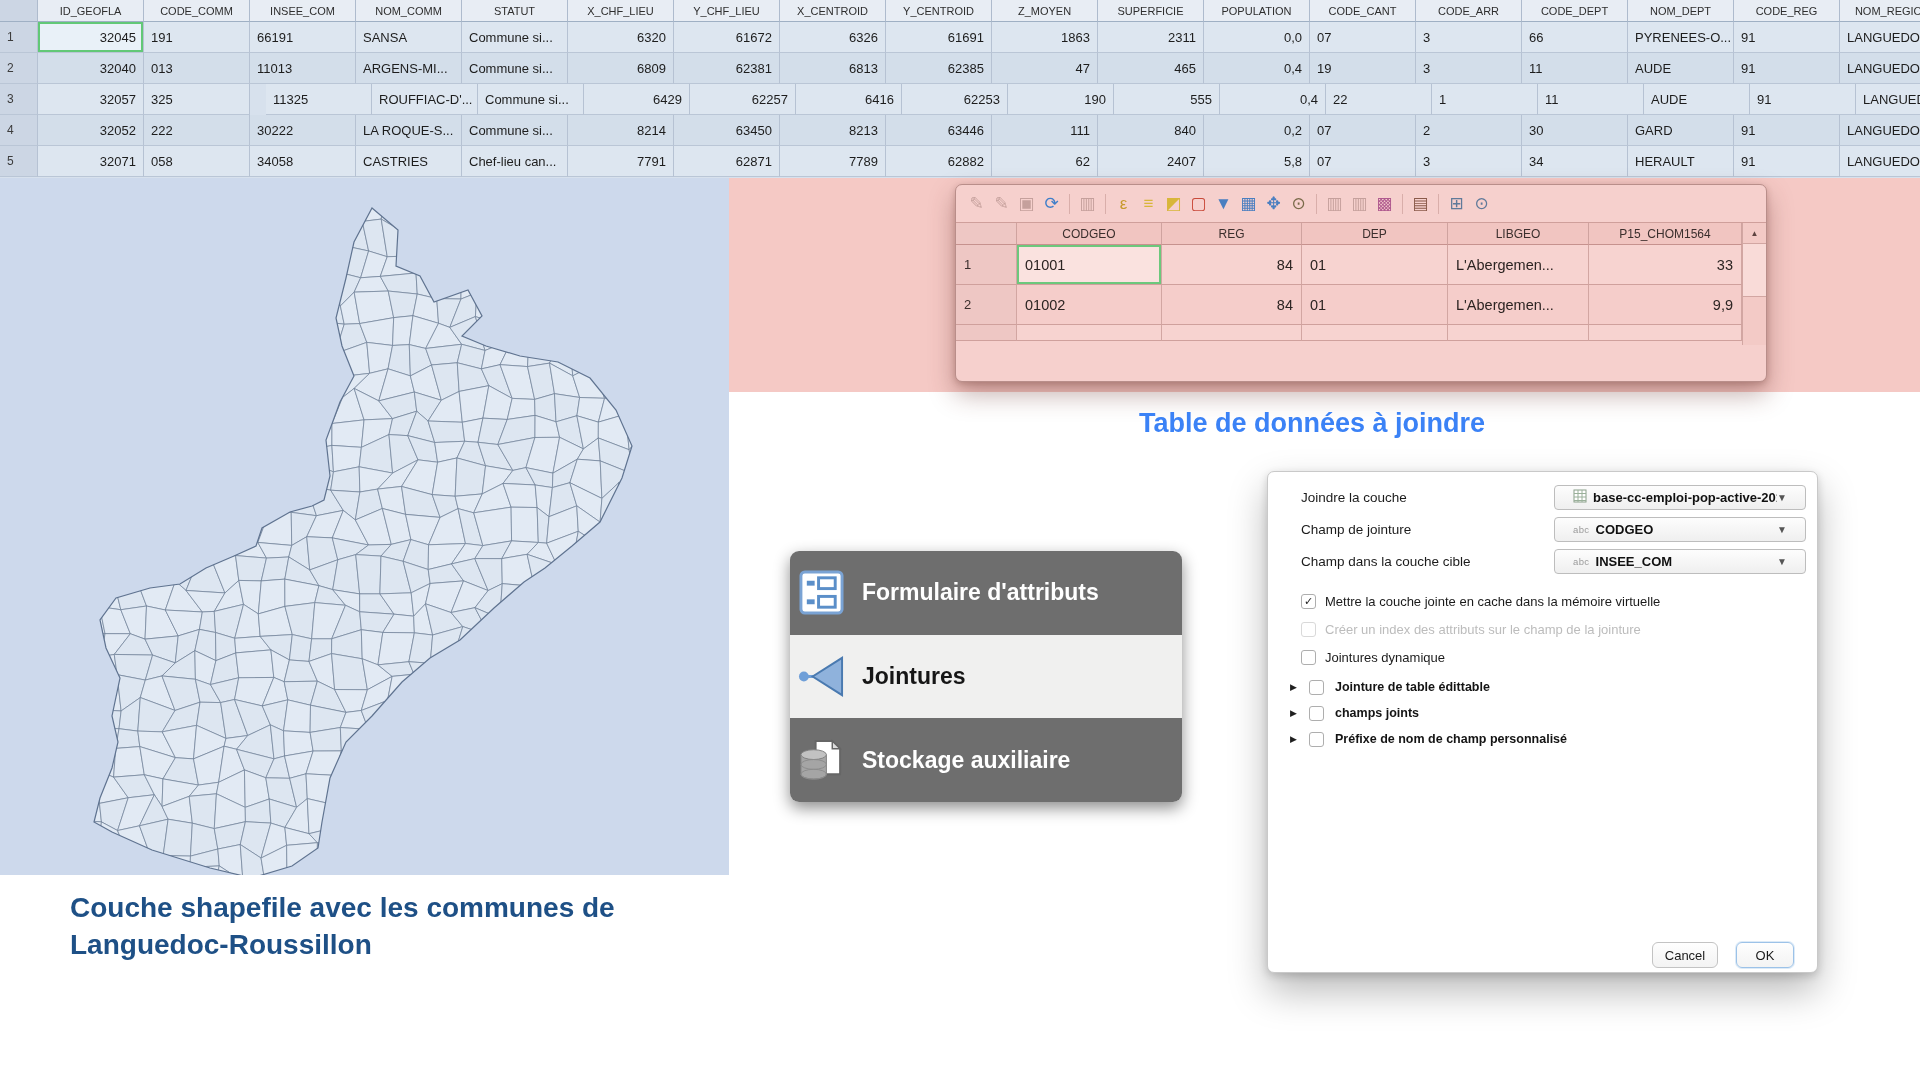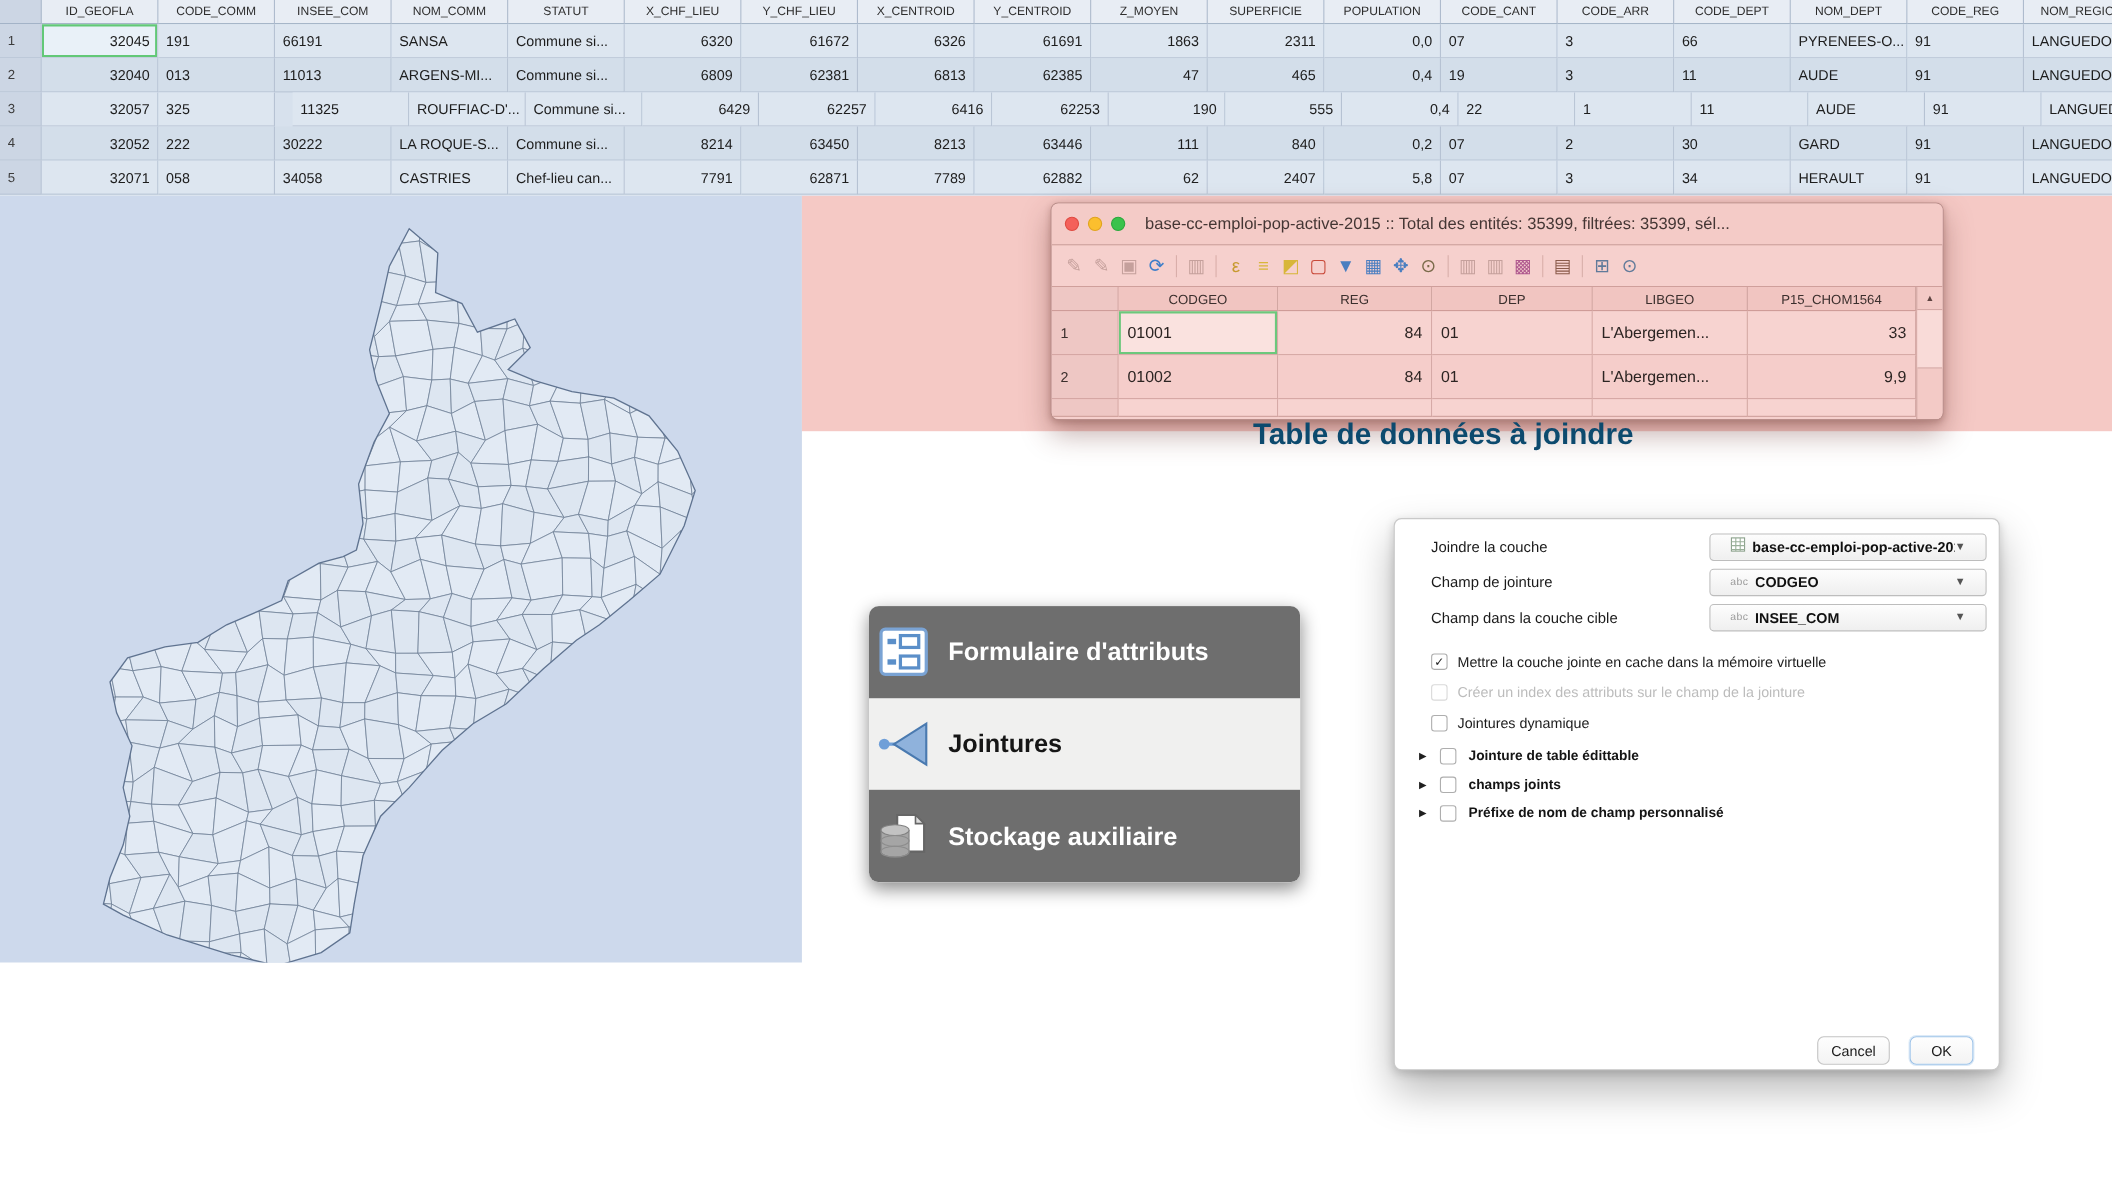--- a/index.html
+++ b/index.html
@@ -50,21 +50,21 @@
          font-size:14.5px;color:#2c2422;border-right:1px solid #d2a6a2;border-bottom:1px solid #cfa09c;
          white-space:nowrap;overflow:hidden;}
   .jgut{width:61px;background:#eec7c4;color:#3b2f2d;font-size:13px;}
   .jw-row .r1{background:#f7d3d0;} .jw-row .r2{background:#f5cdca;}
   .jsel{box-shadow:inset 0 0 0 2px #6cc87c;background:#fae2df !important;}
   .jw-scroll{position:absolute;right:0;top:0;width:24px;height:122px;background:#f3cac6;border-left:1px solid #d2a6a2;box-sizing:border-box;}
   .jw-up{height:20px;display:flex;align-items:center;justify-content:center;font-size:8px;color:#5d4340;border-bottom:1px solid #d2a6a2;}
   .jw-thumb{height:52px;background:#f9dbd8;border-bottom:1px solid #d2a6a2;}
 
   
-  .caption-red{position:absolute;left:1139px;top:380px;font-size:27px;font-weight:bold;color:#0c4a6e;white-space:nowrap;}
+  .caption-red{position:absolute;left:1139px;top:408px;font-size:27px;font-weight:bold;color:#3b82f6;white-space:nowrap;}
   .caption-blue{position:absolute;left:70px;top:889px;font-size:28px;font-weight:bold;color:#1e5086;line-height:37px;}
 
   
   .menu-panel{position:absolute;left:790px;top:551px;width:392px;height:251px;border-radius:9px;overflow:hidden;
               display:flex;flex-direction:column;box-shadow:0 6px 16px rgba(0,0,0,.45);}
   .m-item{flex:1;display:flex;align-items:center;background:#6e6e6e;padding-left:8px;}
   .m-item.m-sel{background:#f0f0ef;}
   .m-icon{width:47px;height:47px;flex:0 0 auto;}
   .m-icon svg{width:100%;height:100%;}
   .m-label{margin-left:17px;font-size:23px;font-weight:bold;color:#fff;white-space:nowrap;}
@@ -1052,26 +1052,20 @@
           <polygon points="626.4623673003923,716.1670534632481 648.0261852771631,718.1905958683652 642.3969302181606,745.4805794106705 625.9697581867081,746.643725877229" fill="#e2eaf4" stroke="#6e8096" stroke-width="0.7"></polygon>
           <polygon points="648.0261852771631,718.1905958683652 672.937033895141,717.5482904939206 669.9795502445099,742.7584394250338 642.3969302181606,745.4805794106705" fill="#dde6f1" stroke="#6e8096" stroke-width="0.7"></polygon>
         </g>
         <path d="M372 30 L 398 52 L 396 88 L 420 98 L 434 124 L 468 112 L 482 138 L 462 158 L 486 168 L 520 178 L 558 184 L 590 200 L 616 232 L 632 268 L 622 300 L 600 344 L 572 368 L 545 390 L 524 404 L 494 430 L 460 462 L 430 480 L 402 504 L 372 538 L 346 564 L 330 600 L 322 644 L 318 670 L 292 688 L 252 700 L 210 690 L 152 672 L 112 654 L 94 644 L 100 620 L 112 590 L 118 564 L 112 538 L 120 500 L 106 470 L 100 442 L 116 420 L 150 410 L 180 406 L 206 390 L 234 378 L 256 368 L 262 350 L 290 334 L 312 328 L 324 322 L 330 298 L 326 262 L 340 224 L 354 198 L 342 168 L 336 140 L 346 100 L 354 64 Z" fill="none" stroke="#5f7390" stroke-width="1.2"></path>
       </svg>
   </div>
 
   <div class="pink-band"></div>
 
   <div class="mini-window">
-    <div class="titlebar">
-      <span class="tl red"></span>
-      <span class="tl yellow"></span>
-      <span class="tl green"></span>
-      <span class="wtitle">base-cc-emploi-pop-active-2015 :: Total des entités: 35399, filtrées: 35399, sél...</span>
-    </div>
     <div class="toolbar" id="jw-toolbar">
         <span class="ticon dim">✎</span>
         <span class="ticon dim">✎</span>
         <span class="ticon dim">▣</span>
         <span class="ticon" style="color: rgb(63, 126, 201);">⟳</span>
         <span class="tsep"></span>
         <span class="ticon dim">▥</span>
         <span class="tsep"></span>
         <span class="ticon" style="color: rgb(199, 154, 46);">ε</span>
         <span class="ticon" style="color: rgb(216, 182, 58);">≡</span>
@@ -1225,14 +1219,18 @@
         <div class="erow">
           <span class="earr">▶</span>
           <span class="ebox"></span>
           <span class="elab">Préfixe de nom de champ personnalisé</span>
         </div>
       </div>
     <button class="btn cancel">Cancel</button>
     <button class="btn ok">OK</button>
   </div>
 
+  <div class="caption-blue">
+    <div>Couche shapefile avec les communes de</div>
+    <div>Languedoc-Roussillon</div>
+  </div>
 
 </div>
 
 </body></html>

